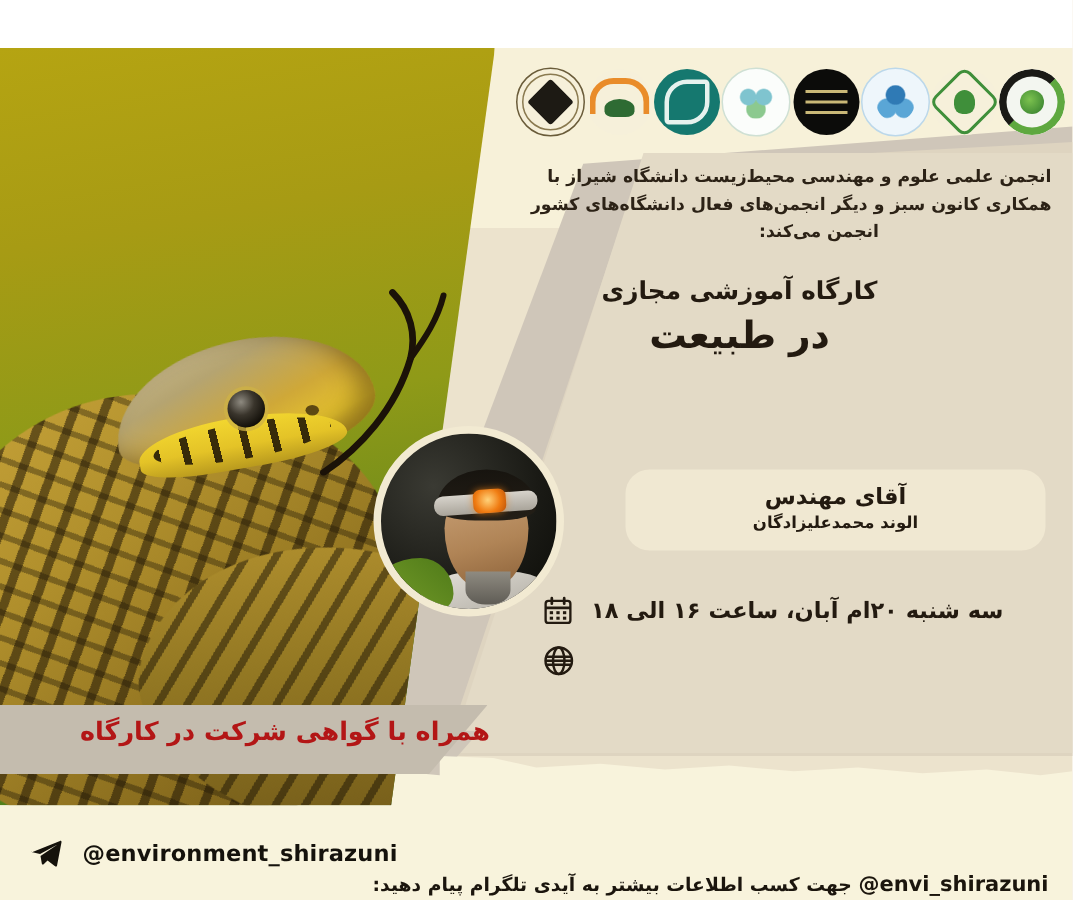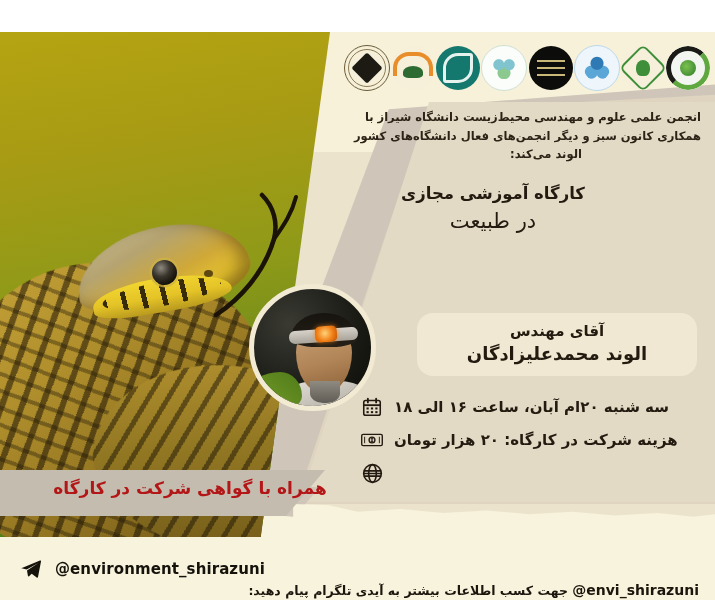--- a/index.html
+++ b/index.html
@@ -394,22 +394,22 @@
     letter-spacing: -0.2px;
     margin-bottom: 6px;
   }
   .title-main {
     font-size: 22.5px;
     font-weight: bold;
     line-height: 1.34;
     letter-spacing: -0.3px;
   }
   .title-sub {
-    font-size: 21px;
-    font-weight: normal;
+    font-size: 25px;
+    font-weight: bold;
     margin-top: 3px;
   }
 
   .speaker-badge {
     position: absolute;
     right: 18px; top: 281px;
     width: 280px;
     background: #f0e8d2;
     border-radius: 16px;
     padding: 8px 16px 10px 16px;
@@ -417,21 +417,21 @@
     text-align: center;
     direction: rtl;
     color: #231a10;
   }
   .speaker-role {
     font-size: 15px;
     font-weight: bold;
     line-height: 1.35;
   }
   .speaker-name {
-    font-size: 18px;
+    font-size: 11px;
     font-weight: bold;
     line-height: 1.4;
   }
 
   .details {
     position: absolute;
     right: 16px; top: 362px;
     width: 340px;
     direction: rtl;
     color: #231a10;
@@ -568,21 +568,21 @@
     <div class="logo logo-4"></div>
     <div class="logo logo-5"></div>
     <div class="logo logo-6"></div>
     <div class="logo logo-7"></div>
     <div class="logo logo-8"></div>
   </div>
 
   <div class="intro">
     <div>انجمن علمی علوم و مهندسی محیط‌زیست دانشگاه شیراز با</div>
     <div>همکاری کانون سبز و دیگر انجمن‌های فعال دانشگاه‌های کشور</div>
-    <div>الوند می‌کند:</div>
+    <div>انجمن می‌کند:</div>
   </div>
 
   <div class="title-block">
     <div class="title-pre">کارگاه آموزشی مجازی</div>
     <div class="title-sub">در طبیعت</div>
   </div>
 
   <div class="speaker-badge">
     <div class="speaker-role">آقای مهندس</div>
     <div class="speaker-name">الوند محمدعلیزادگان</div>
@@ -602,31 +602,20 @@
             <rect x="15.6" y="12.5" width="2.4" height="2.2"></rect>
             <rect x="6" y="16.5" width="2.4" height="2.2"></rect>
               <rect x="10.8" y="16.5" width="2.4" height="2.2"></rect>
             <rect x="15.6" y="16.5" width="2.4" height="2.2"></rect>
           </g>
         </svg>
       </span>
       <span class="detail-text">سه شنبه ۲۰ام آبان، ساعت ۱۶ الی ۱۸</span>
     </div>
 
-    <div class="detail-row">
-      <span class="detail-icon">
-        <svg width="24" height="20" viewBox="0 0 28 20" fill="none" stroke="currentColor" stroke-width="1.6">
-          <rect x="2" y="3.5" width="24" height="13" rx="1.6"></rect>
-          <circle cx="14" cy="10" r="3.4"></circle>
-          <path d="M14 7.6v4.8M13 8.6h2M13 11.4h2" stroke-width="1.2" stroke-linecap="round"></path>
-          <path d="M5.4 6.2v7.6M22.6 6.2v7.6" stroke-width="1.1"></path>
-        </svg>
-      </span>
-      <span class="detail-text">هزینه شرکت در کارگاه: ۲۰ هزار تومان</span>
-    </div>
 
     <div class="detail-row">
       <span class="detail-icon">
         <svg width="23" height="23" viewBox="0 0 24 24" fill="none" stroke="currentColor" stroke-width="1.7">
           <circle cx="12" cy="12" r="9.2"></circle>
           <ellipse cx="12" cy="12" rx="4" ry="9.2"></ellipse>
           <path d="M3 9.2h18M3 14.8h18M2.8 12h18.4"></path>
         </svg>
       </span>
     </div>

